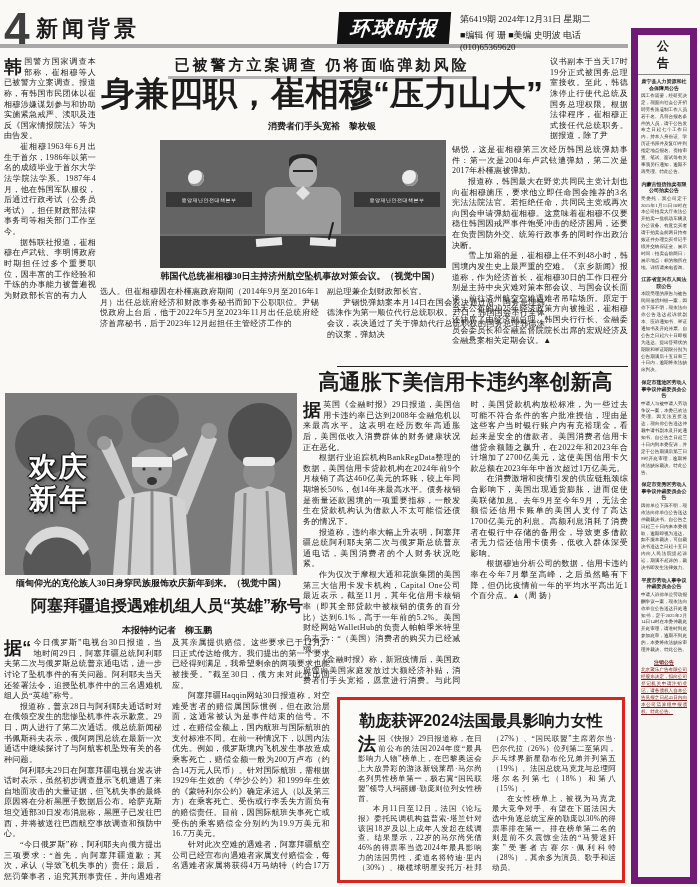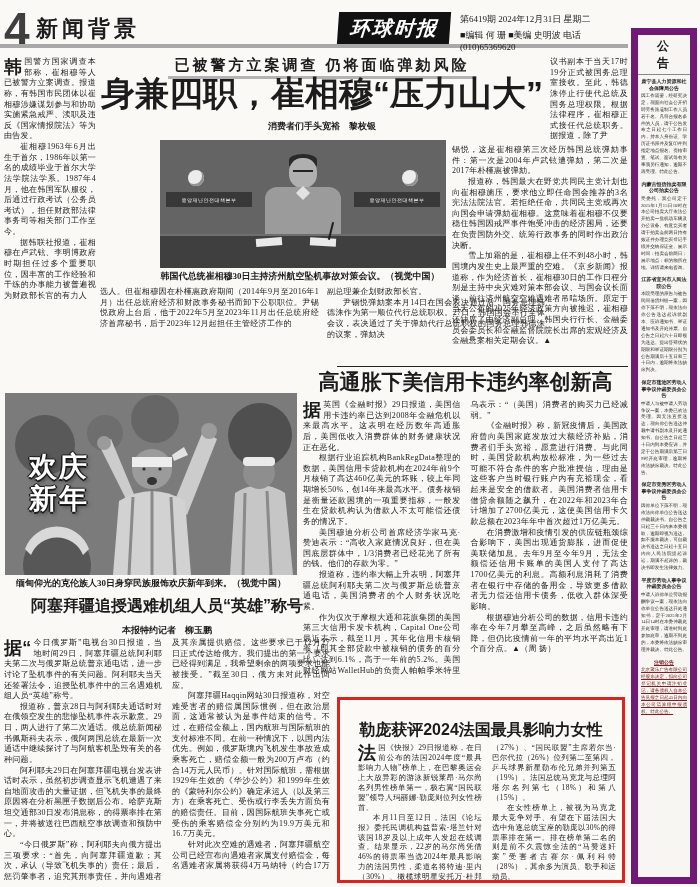--- a/index.html
+++ b/index.html
@@ -49,21 +49,21 @@
   #p1-mic{position:absolute;left:170px;bottom:28px;width:2px;height:18px;background:#1a1a1a;transform:rotate(14deg);}
   
   #photo2{left:5px;top:393px;width:292px;height:182px;overflow:hidden;filter:grayscale(1);}
   #overlay-txt{position:absolute;left:24px;top:58px;font-size:28px;font-weight:900;color:#fff;line-height:1.15;
      font-family:"Liberation Sans",sans-serif;letter-spacing:2px;
      text-shadow:-1.5px 0 #1b1b1b,1.5px 0 #1b1b1b,0 -1.5px #1b1b1b,0 1.5px #1b1b1b,2px 2px 4px rgba(0,0,0,.55);}
   
   #credit-rule{left:337px;top:366px;width:291px;height:1px;background:#222;}
   
   #lepen-box{left:337px;top:697px;width:288px;height:186px;border:3px solid #d9251d;background:#fbfaf7;
-             box-sizing:border-box;padding:21px 6px;}
+             box-sizing:border-box;padding:12px 6px;}
   
   #sidebar{left:631px;top:28px;width:66px;height:856px;border:7px solid #701a75;box-sizing:border-box;
            background:#f7f6f2;overflow:hidden;}
   #sidebar-title{font-size:12px;font-weight:900;text-align:center;letter-spacing:8px;padding:3px 0 2px 6px;
                  border-bottom:1px solid #888;font-family:"Liberation Sans",sans-serif;}
   .notice{padding:2px 3px;}
   .notice h5{margin:2px 0 1px 0;font-size:5px;text-align:center;font-weight:700;line-height:1.3;}
   .notice p{margin:0;font-size:4.6px;line-height:1.5;text-align:justify;color:#2b2b2b;}
   .notice.dark p, .notice.dark h5{color:#7a2020;text-decoration:underline;}
 </style>
@@ -124,21 +124,20 @@
   <div class="abs bodytext cont" style="left:327px;top:287px;width:218px;height:103px;">
       <p>副总理兼企划财政部长官。</p>
       <p>尹锡悦弹劾案本月14日在国会表决通过后，国务总理韩德洙作为第一顺位代行总统职权。27日，韩国国会举行全体会议，表决通过了关于弹劾代行总统职权的国务总理韩德洙的议案，弹劾决</p>
     </div>
 
   <div class="abs" id="credit-rule"></div>
   <div class="abs headline" style="left:303px;top:371px;width:325px;font-size:21px;">高通胀下美信用卡违约率创新高</div>
   <div class="abs bodytext drop cols2" style="left:303px;top:400px;width:325px;height:290px;">
       <p>据英国《金融时报》29日报道，美国信用卡违约率已达到2008年金融危机以来最高水平。这表明在经历数年高通胀后，美国低收入消费群体的财务健康状况正在恶化。</p>
       <p>根据行业追踪机构BankRegData整理的数据，美国信用卡贷款机构在2024年前9个月核销了高达460亿美元的坏账，较上年同期增长50%，创14年来最高水平。债务核销是衡量还款困境的一项重要指标，一般发生在贷款机构认为借款人不太可能偿还债务的情况下。</p>
-      <p>美国穆迪分析公司首席经济学家马克·赞迪表示：“高收入家庭情况良好，但在美国底层群体中，1/3消费者已经花光了所有的钱。他们的存款为零。”</p>
       <p>报道称，违约率大幅上升表明，阿塞拜疆总统阿利耶夫第二次与俄罗斯总统普京通电话，美国消费者的个人财务状况吃紧。</p>
       <p>作为仅次于摩根大通和花旗集团的美国第三大信用卡发卡机构，Capital One公司最近表示，截至11月，其年化信用卡核销率（即其全部贷款中被核销的债务的百分比）达到6.1%，高于一年前的5.2%。美国财经网站WalletHub的负责人帕帕季米特里乌表示：“（美国）消费者的购买力已经减弱。”</p>
       <p>《金融时报》称，新冠疫情后，美国政府曾向美国家庭发放过大额经济补贴，消费者们手头宽裕，愿意进行消费。与此同时，美国贷款机构放松标准，为一些过去可能不符合条件的客户批准授信，理由是这些客户当时银行账户内有充裕现金，看起来是安全的借款者。美国消费者信用卡借贷余额随之飙升，在2022年和2023年合计增加了2700亿美元，这使美国信用卡欠款总额在2023年年中首次超过1万亿美元。</p>
       <p>在消费激增和疫情引发的供应链瓶颈综合影响下，美国出现通货膨胀，进而促使美联储加息。去年9月至今年9月，无法全额偿还信用卡账单的美国人支付了高达1700亿美元的利息。高额利息消耗了消费者在银行中存储的备用金，导致更多借款者无力偿还信用卡债务，低收入群体深受影响。</p>
       <p>根据穆迪分析公司的数据，信用卡违约率在今年7月攀至高峰，之后虽然略有下降，但仍比疫情前一年的平均水平高出近1个百分点。▲（周 扬）</p>
     </div>
 
   <div class="abs" id="photo2">
     <svg width="292" height="182" viewBox="0 0 292 182">
       <rect width="292" height="182" fill="#7b7b7b"></rect>
@@ -170,21 +169,21 @@
     </svg>
     <div id="overlay-txt"><span>欢庆</span><br><span>新年</span></div>
   </div>
   <div class="abs caption" style="left:5px;top:578px;width:292px;">缅甸仰光的克伦族人30日身穿民族服饰欢庆新年到来。（视觉中国）</div>
 
   <div class="abs headline" style="left:4px;top:598px;width:326px;font-size:16px;">阿塞拜疆追授遇难机组人员“英雄”称号</div>
   <div class="abs byline" style="left:4px;top:624px;width:326px;">本报特约记者　柳玉鹏</div>
   <div class="abs bodytext drop cols2" style="left:4px;top:638px;width:326px;height:246px;">
       <p>据“今日俄罗斯”电视台30日报道，当地时间29日，阿塞拜疆总统阿利耶夫第二次与俄罗斯总统普京通电话，进一步讨论了坠机事件的有关问题。阿利耶夫当天还签署法令，追授坠机事件中的三名遇难机组人员“英雄”称号。</p>
       <p>报道称，普京28日与阿利耶夫通话时对在俄领空发生的悲惨坠机事件表示歉意。29日，两人进行了第二次通话。俄总统新闻秘书佩斯科夫表示，俄阿两国总统在最新一次通话中继续探讨了与阿航客机坠毁有关的各种问题。</p>
-      <p>阿利耶夫29日在阿塞拜疆电视台发表讲话时表示，虽然初步调查显示飞机遭遇了来自地面攻击的大量证据，但飞机失事的最终原因将在分析黑匣子数据后公布。哈萨克斯坦交通部30日发布消息称，的得票率排在第一，并将被送往巴西航空事故调查和预防中心。</p>
+      <p>阿利耶夫29日在阿塞拜疆电视台发表讲话时表示，虽然初步调查显示飞机遭遇了来自地面攻击的大量证据，但飞机失事的最终原因将在分析黑匣子数据后公布。哈萨克斯坦交通部30日发布消息称，黑匣子已发往巴西，并将被送往巴西航空事故调查和预防中心。</p>
       <p>“今日俄罗斯”称，阿利耶夫向俄方提出三项要求：“首先，向阿塞拜疆道歉；其次，承认（导致飞机失事的）责任；最后，惩罚肇事者，追究其刑事责任，并向遇难者及其亲属提供赔偿。这些要求已于12月27日正式传达给俄方。我们提出的第一个要求已经得到满足，我希望剩余的两项要求也能被接受。”截至30日，俄方未对此作出回应。</p>
       <p>阿塞拜疆Haqqin网站30日报道称，对空难受害者的赔偿属国际惯例，但在政治层面，这通常被认为是事件结束的信号。不过，在赔偿金额上，国内航班与国际航班的支付标准不同。在前一种情况下，以国内法优先。例如，俄罗斯境内飞机发生事故造成乘客死亡，赔偿金额一般为200万卢布（约合14万元人民币）。针对国际航班，需根据1929年生效的《华沙公约》和1999年生效的《蒙特利尔公约》确定承运人（以及第三方）在乘客死亡、受伤或行李丢失方面负有的赔偿责任。目前，因国际航班失事死亡或受伤的乘客赔偿金分别约为19.9万美元和16.7万美元。</p>
       <p>针对此次空难的遇难者，阿塞拜疆航空公司已经宣布向遇难者家属支付赔偿金，每名遇难者家属将获得4万马纳特（约合17万元人民币），受伤者将获得2万马纳特的赔偿。</p>
     </div>
 
   <div class="abs" id="lepen-box">
     <div class="headline" style="font-size:16px;margin:1px 0 4px 0;">勒庞获评2024法国最具影响力女性</div>
     <div class="bodytext drop cols2" style="height:148px;font-size:7.5px;margin-left:12px;">
         <p>法国《快报》29日报道称，在日前公布的法国2024年度“最具影响力人物”榜单上，在巴黎奥运会上大放异彩的游泳新锐莱昂·马尔尚名列男性榜单第一，极右翼“国民联盟”领导人玛丽娜·勒庞则位列女性榜首。</p>
         <p>本月11日至12日，法国《论坛报》委托民调机构益普索-塔兰针对该国18岁及以上成年人发起在线调查。结果显示，22岁的马尔尚凭借46%的得票率当选2024年最具影响力的法国男性，柔道名将特迪·里内（30%）、橄榄球明星安托万·杜邦（27%）、“国民联盟”主席若尔当·巴尔代拉（26%）位列第二至第四，乒乓球界新星勒布伦兄弟并列第五（19%）。法国总统马克龙与总理阿塔尔名列第七（18%）和第八（15%）。</p>

